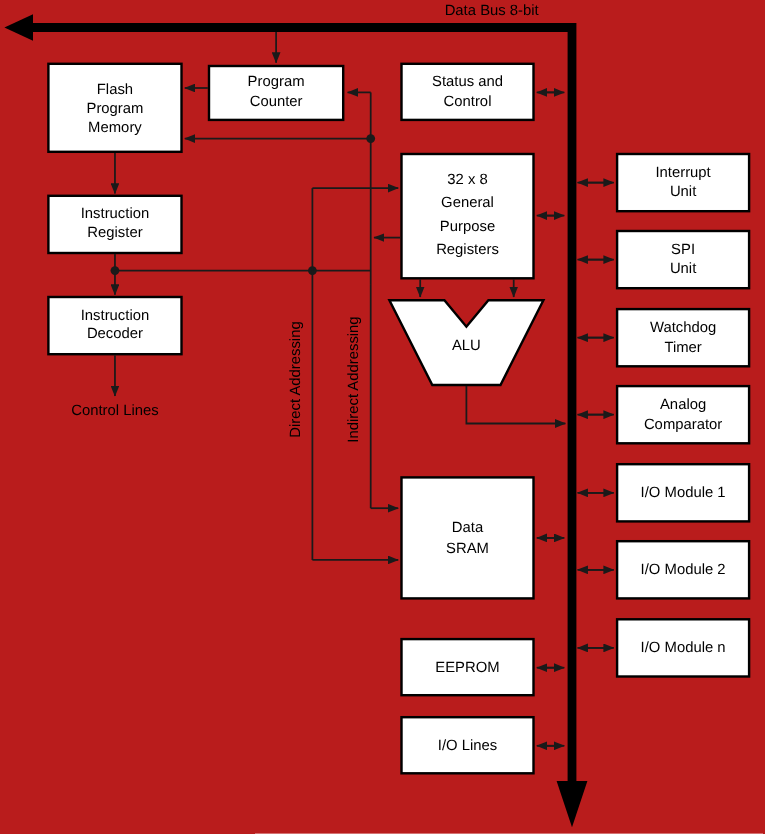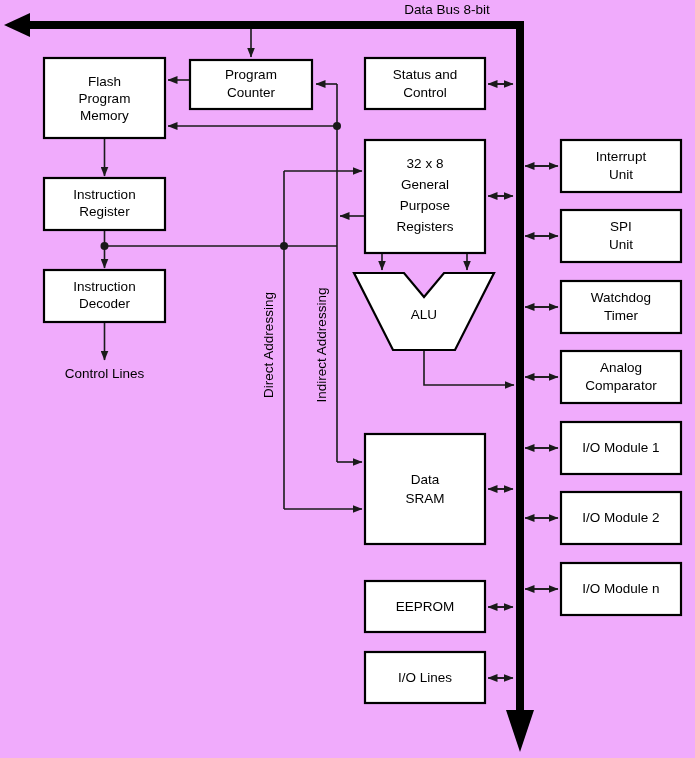--- a/index.html
+++ b/index.html
@@ -8,21 +8,21 @@
     padding: 0;
     background: #ffffff;
   }
   body {
     font-family: "Liberation Sans", sans-serif;
   }
   #diagram-root {
     position: relative;
     width: 695px;
     height: 758px;
-    background: #f0abfc;
+    background: #b91c1c;
     overflow: hidden;
     text-align: right;
   }
   svg.diagram-canvas {
     display: block;
     width: 695px;
     height: 758px;
   }
   .block-rect {
     fill: #ffffff;

